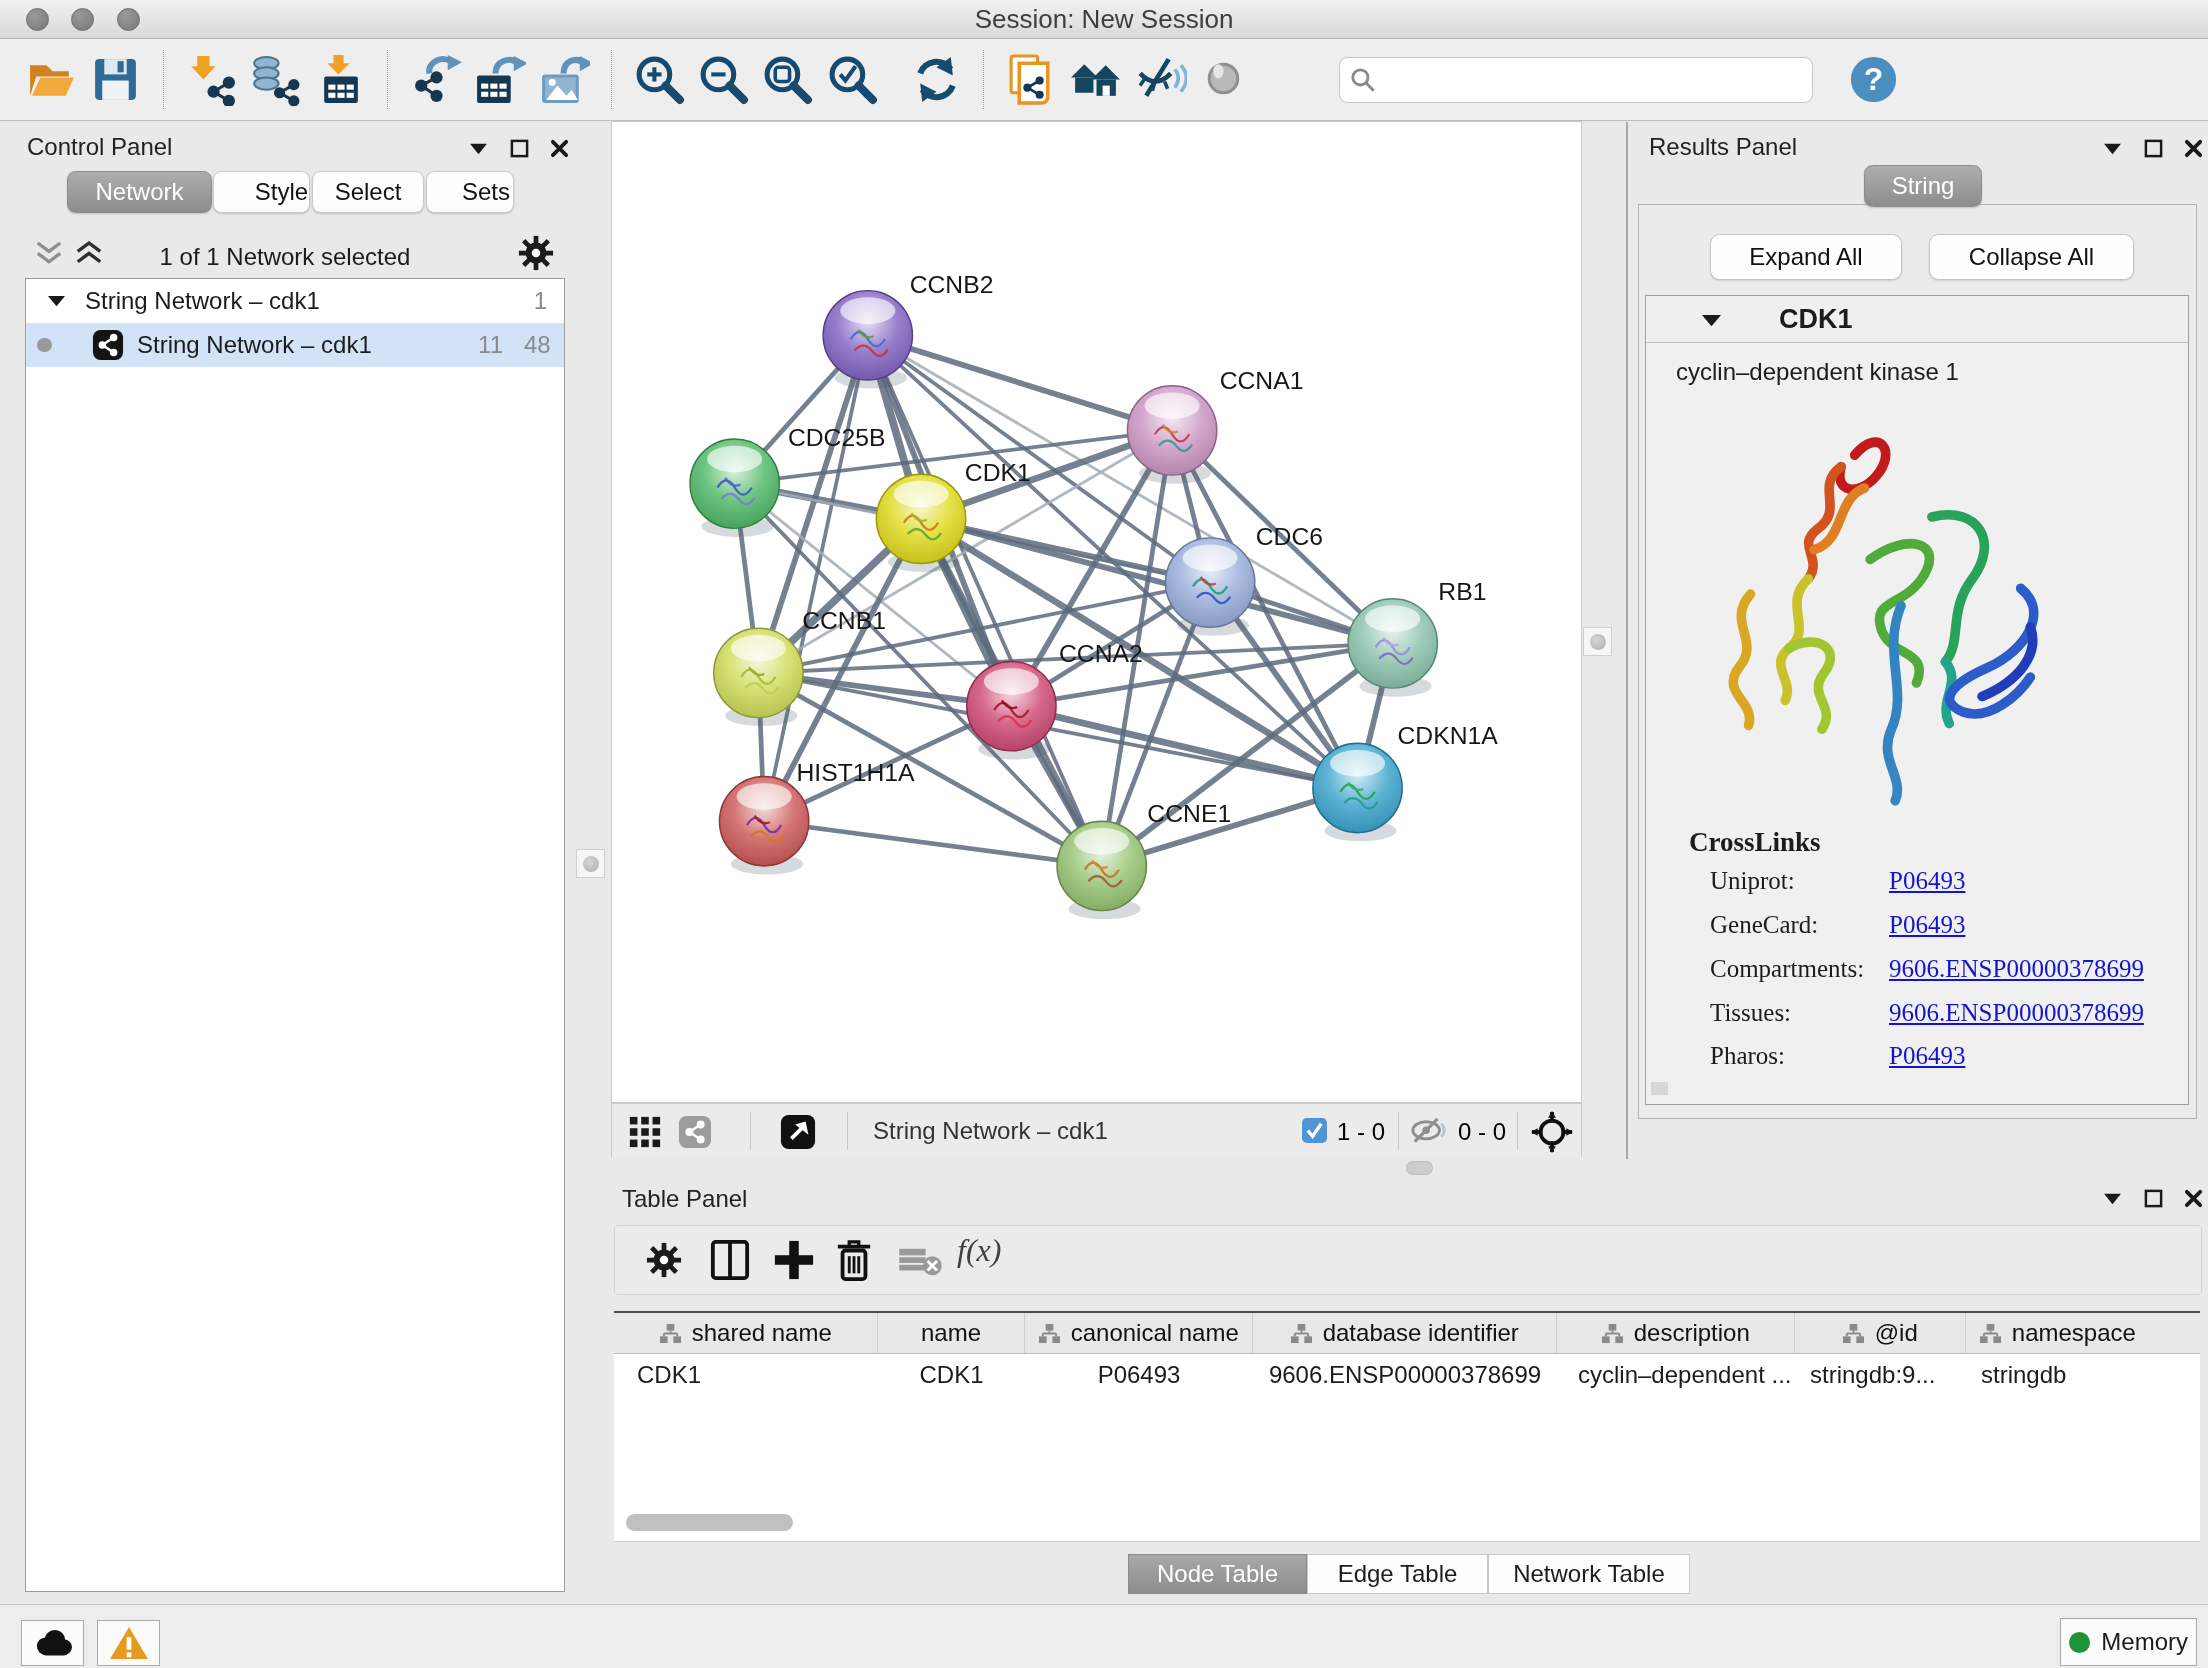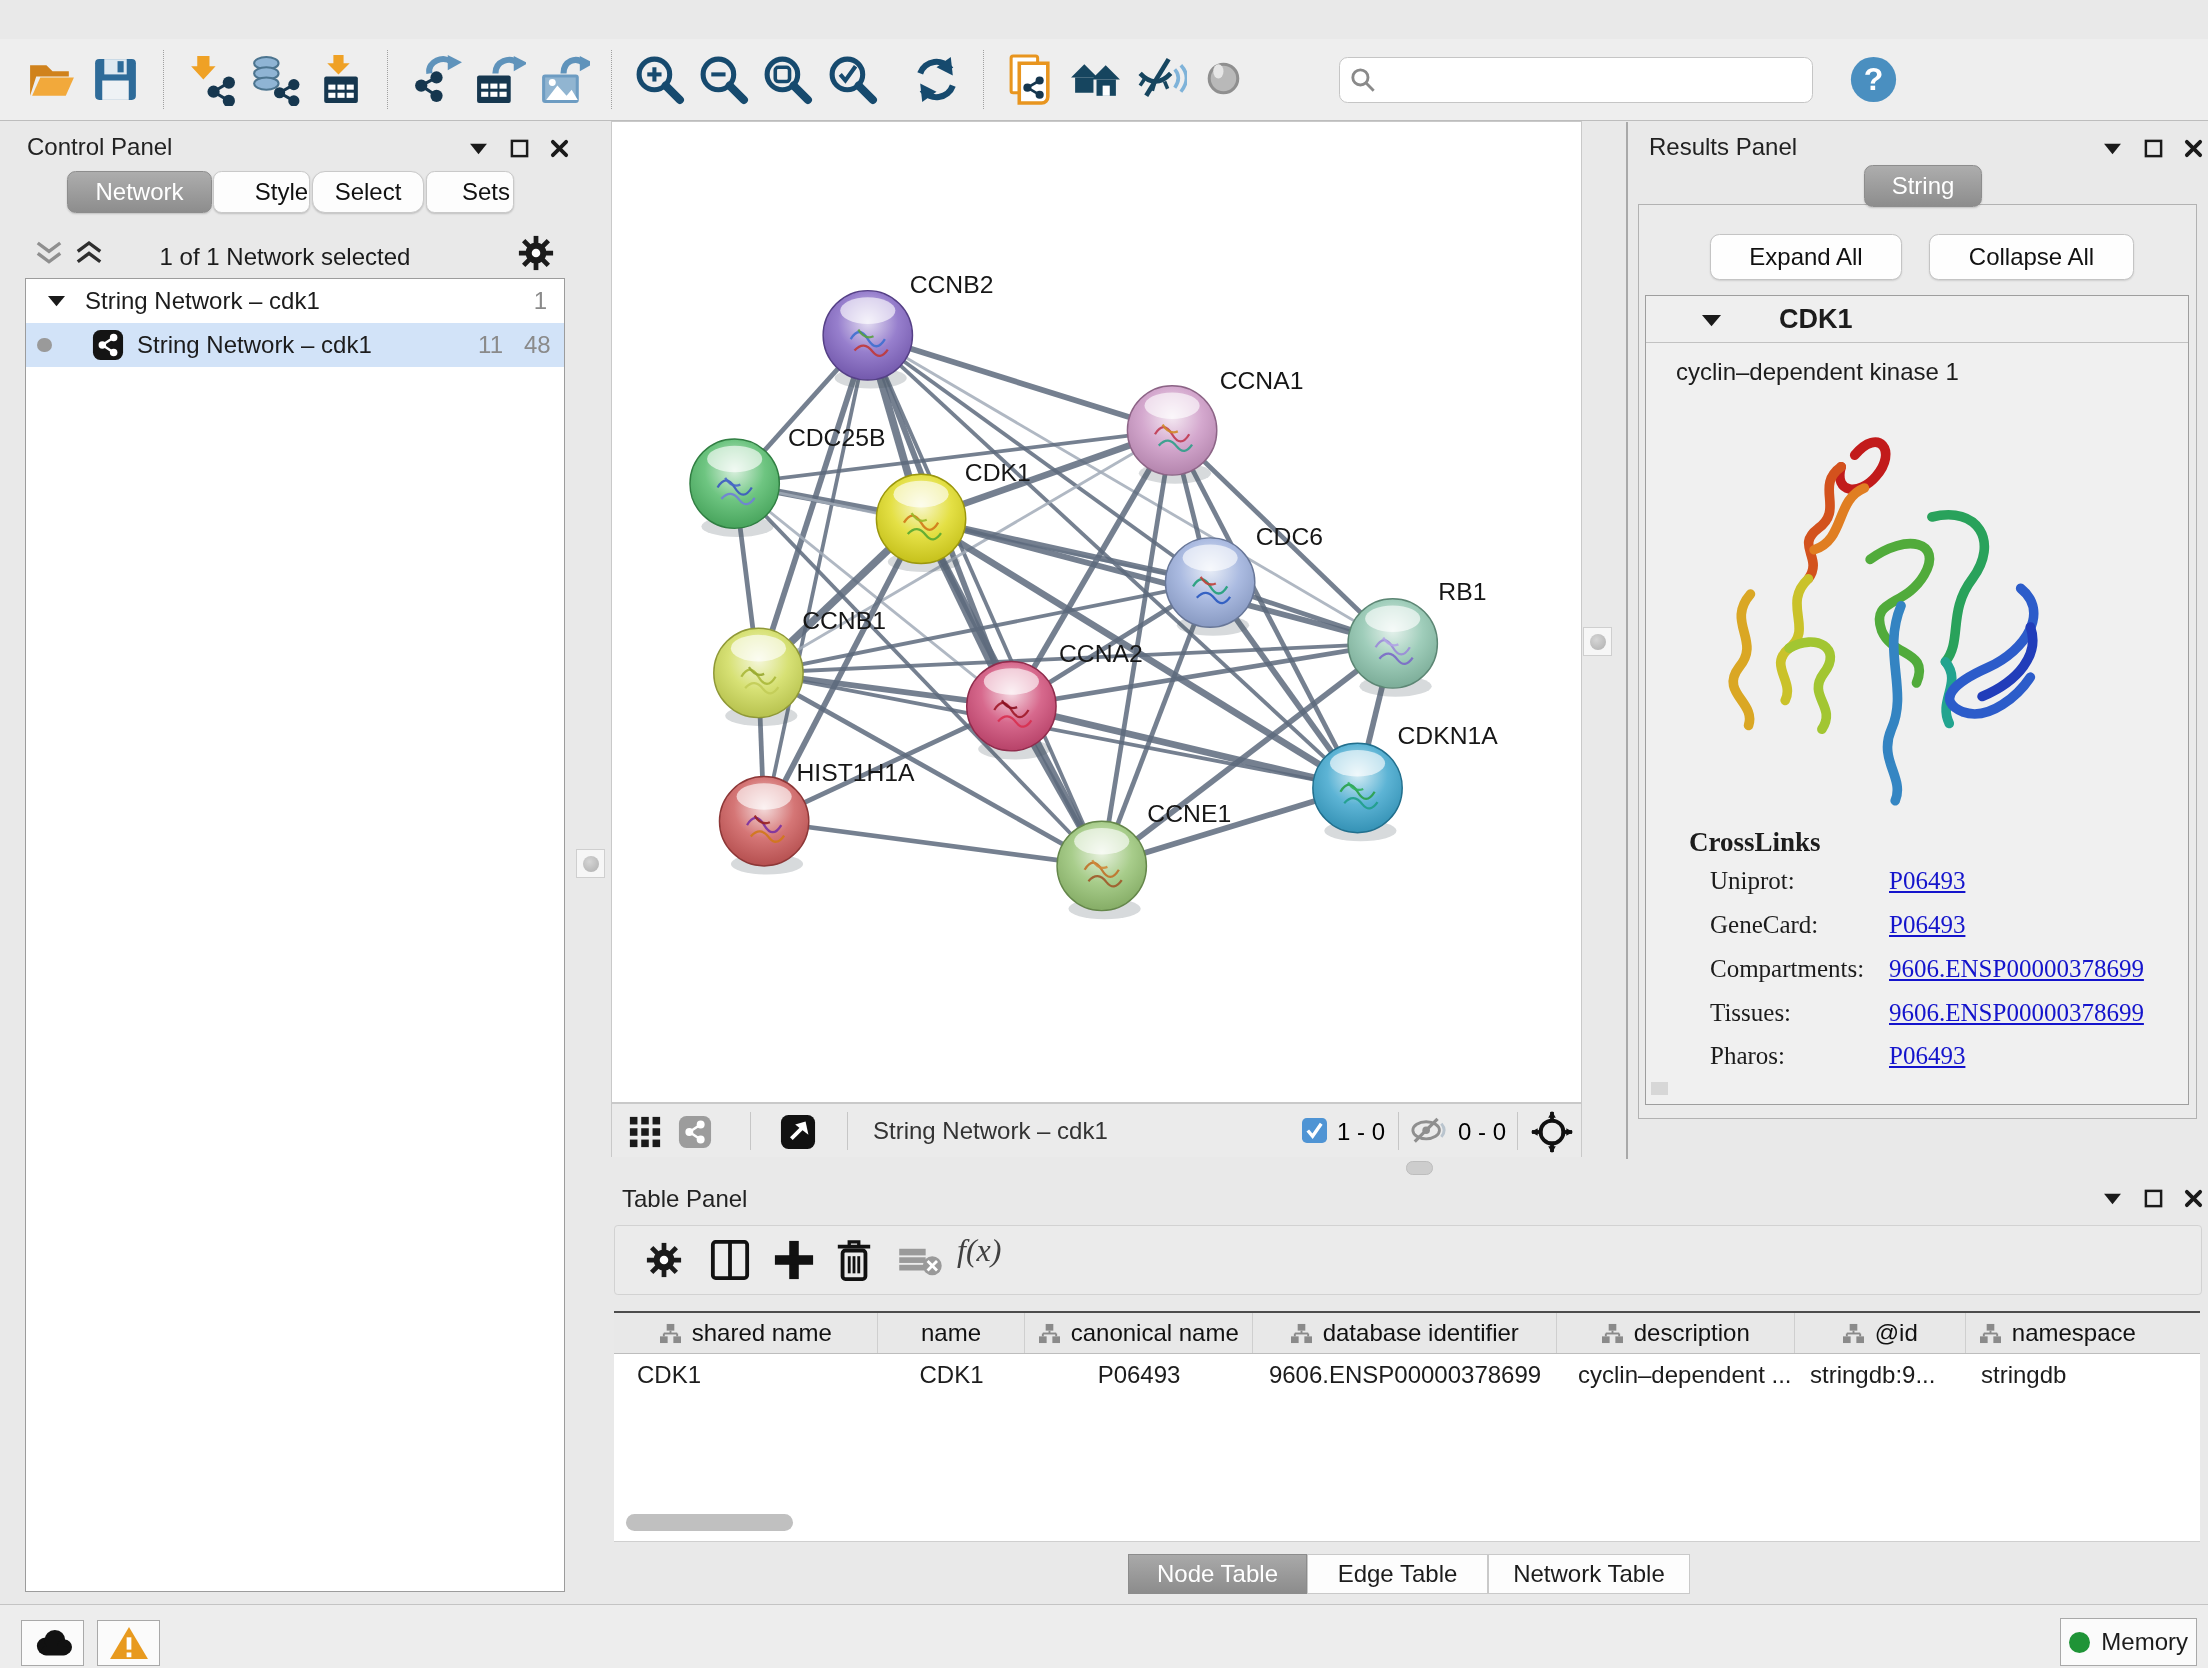--- a/index.html
+++ b/index.html
@@ -67,20 +67,26 @@
   
   #statusbar{left:0;top:1604px;width:2208px;height:65px;background:#ededed;border-top:1.9px solid #c4c4c4;}
   .sbtn{background:#fbfbfb;border:1.9px solid #a9a9a9;display:flex;align-items:center;justify-content:center;}
   text{font-family:"Liberation Sans",sans-serif;}
 </style>
 </head>
 <body>
 
 <div id="app">
 
+  <div id="titlebar" class="abs">
+    <div class="tl abs" style="left:26px;"></div>
+    <div class="tl abs" style="left:71px;"></div>
+    <div class="tl abs" style="left:117px;"></div>
+    <div id="title-text" class="abs">Session: New Session</div>
+  </div>
 
   <div id="toolbar" class="abs">
     <svg class="tbi" viewBox="0 0 52 52">
       <path d="M5 42 V12 h16 l6 6 h16 v5 H11 z" fill="#d0821c"></path>
       <path d="M7 42 L15 24 h33 L40 42 z" fill="#f2a93b"></path>
     </svg>
     <svg class="tbi" viewBox="0 0 52 52">
       <rect x="6" y="6" width="40" height="40" rx="4" fill="#2e6b99"></rect>
       <rect x="15" y="6" width="22" height="15" fill="#dfe9f1"></rect>
       <rect x="28" y="8" width="6" height="11" fill="#2e6b99"></rect>
@@ -253,21 +259,21 @@
       </svg>
     <svg width="19" height="19" viewBox="0 0 20 20">
         <g stroke="#1a1a1a" stroke-width="4" stroke-linecap="round">
           <line x1="3" y1="3" x2="17" y2="17"></line>
           <line x1="17" y1="3" x2="3" y2="17"></line>
         </g>
       </svg>
   </div>
   <div class="abs tab active" style="left:67px;top:171px;width:145px;">Network</div>
   <div class="abs tab" style="left:213px;top:171px;width:97px;padding-left:40px;">Style</div>
-  <div class="abs tab" style="left:312px;top:171px;width:112px;border-radius:13px;">Select</div>
+  <div class="abs tab" style="left:312px;top:171px;width:112px;">Select</div>
   <div class="abs tab" style="left:426px;top:171px;width:88px;padding-left:32px;">Sets</div>
 
   <svg class="abs" style="left:34px;top:240px;" width="30" height="28.5" viewBox="0 0 32 30">
     <g stroke="#8f8f8f" stroke-width="3.6" fill="none">
         <polyline points="4,3 16,12 28,3"></polyline>
         <polyline points="4,14 16,23 28,14"></polyline>
       </g>
   </svg>
   <svg class="abs" style="left:74px;top:240px;" width="30" height="28.5" viewBox="0 0 32 30">
     <g stroke="#2e2e2e" stroke-width="3.6" fill="none">

